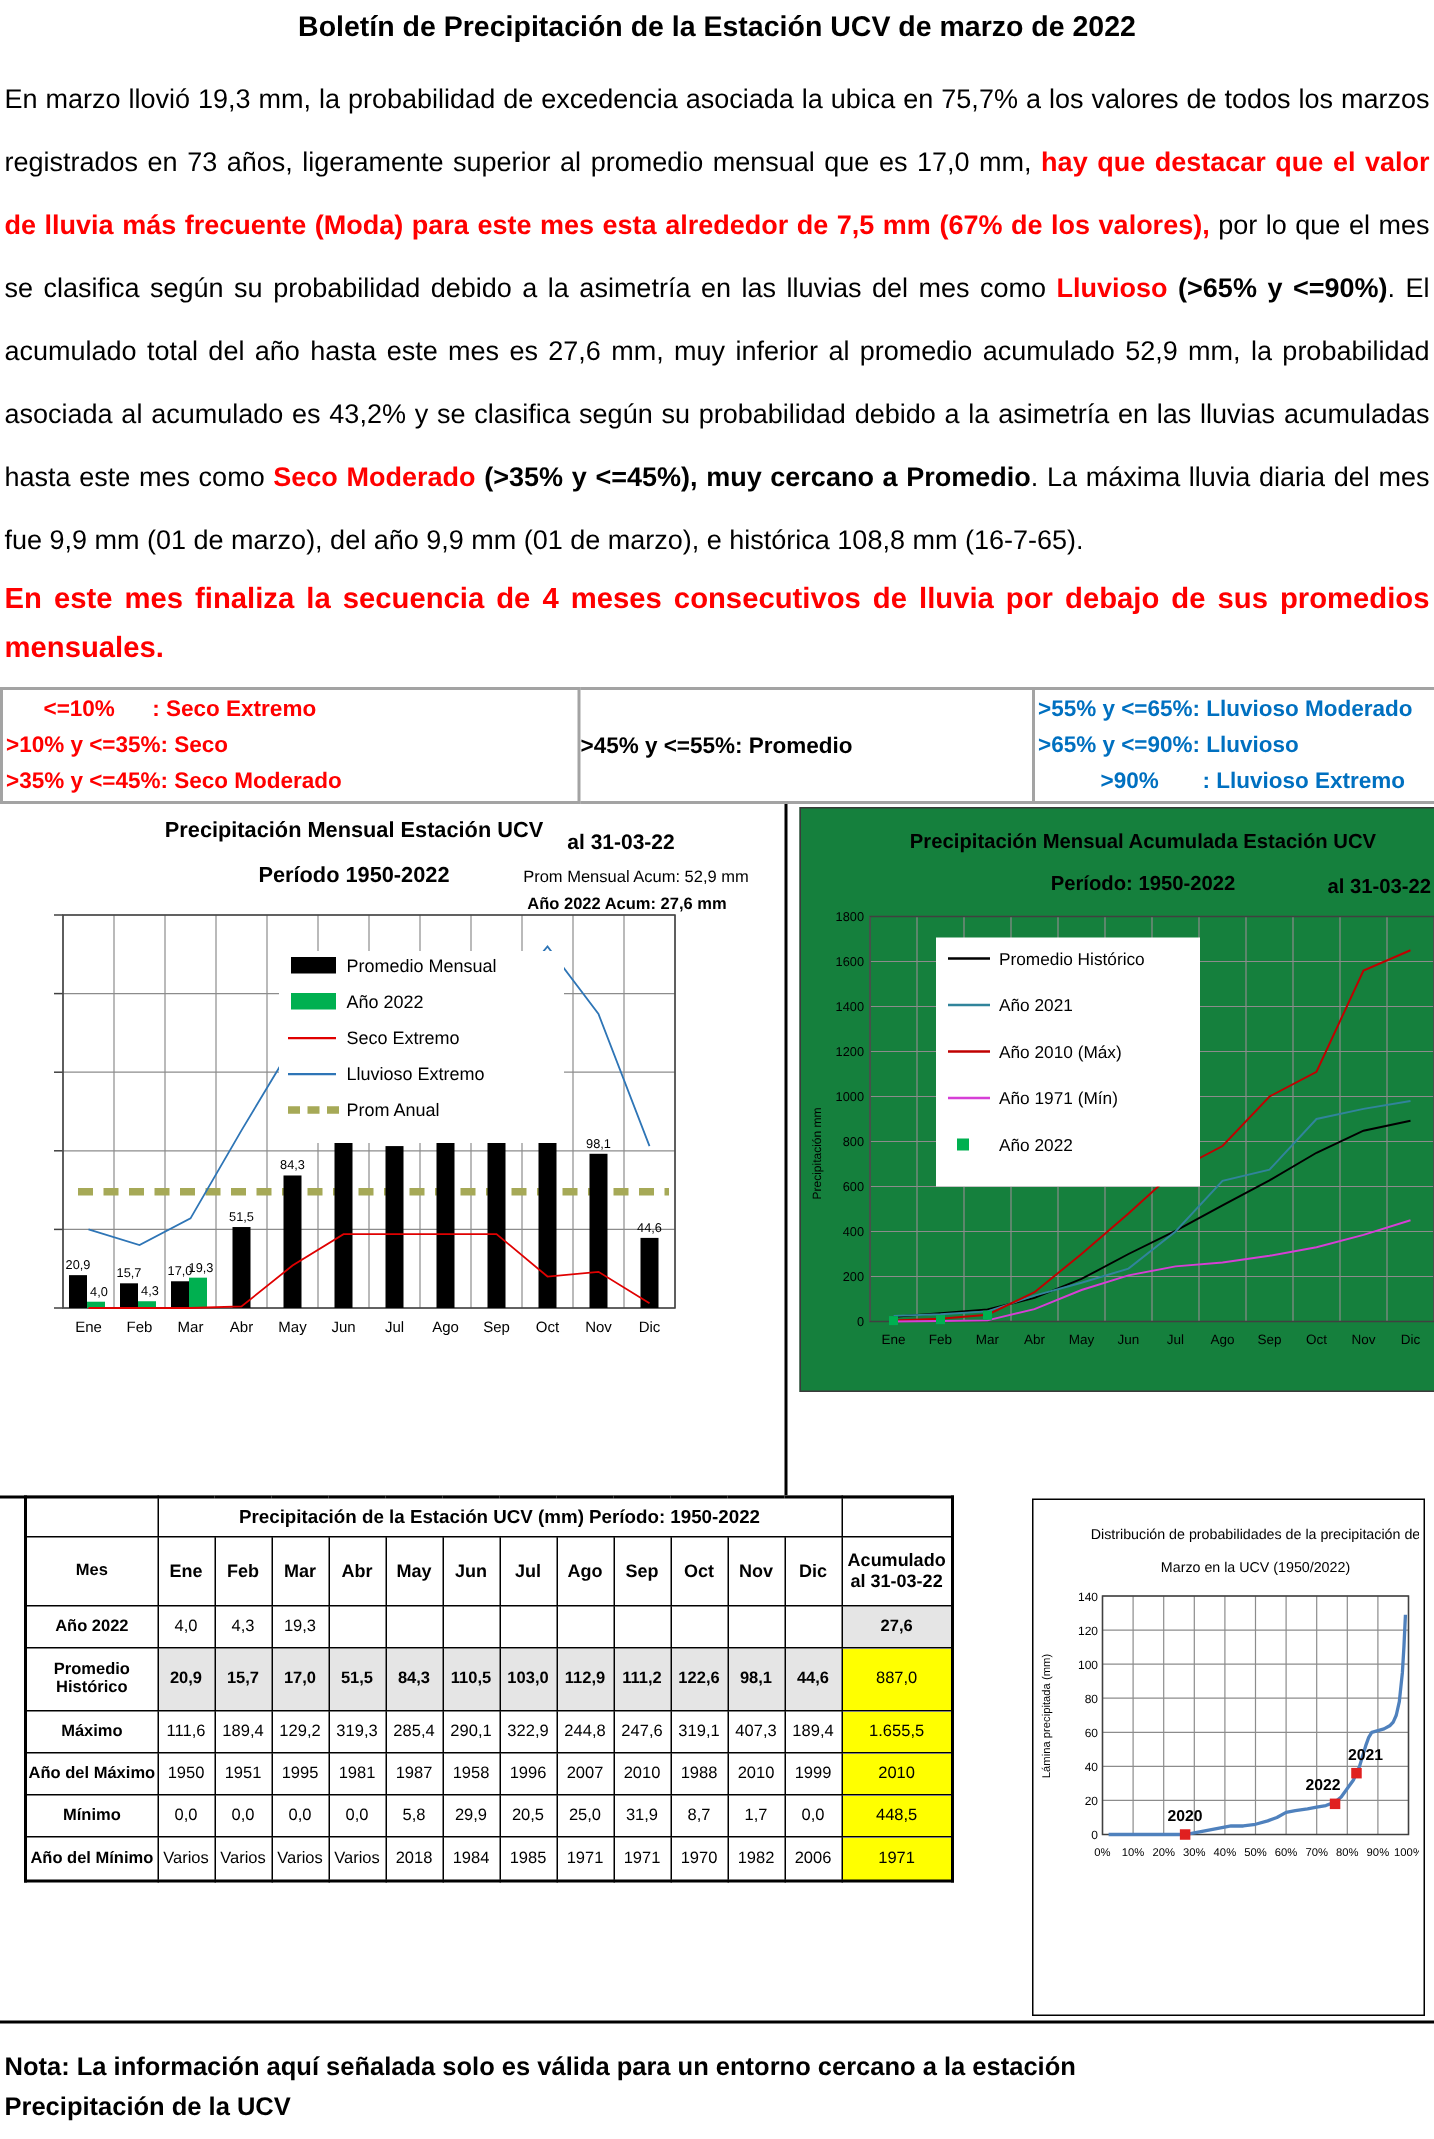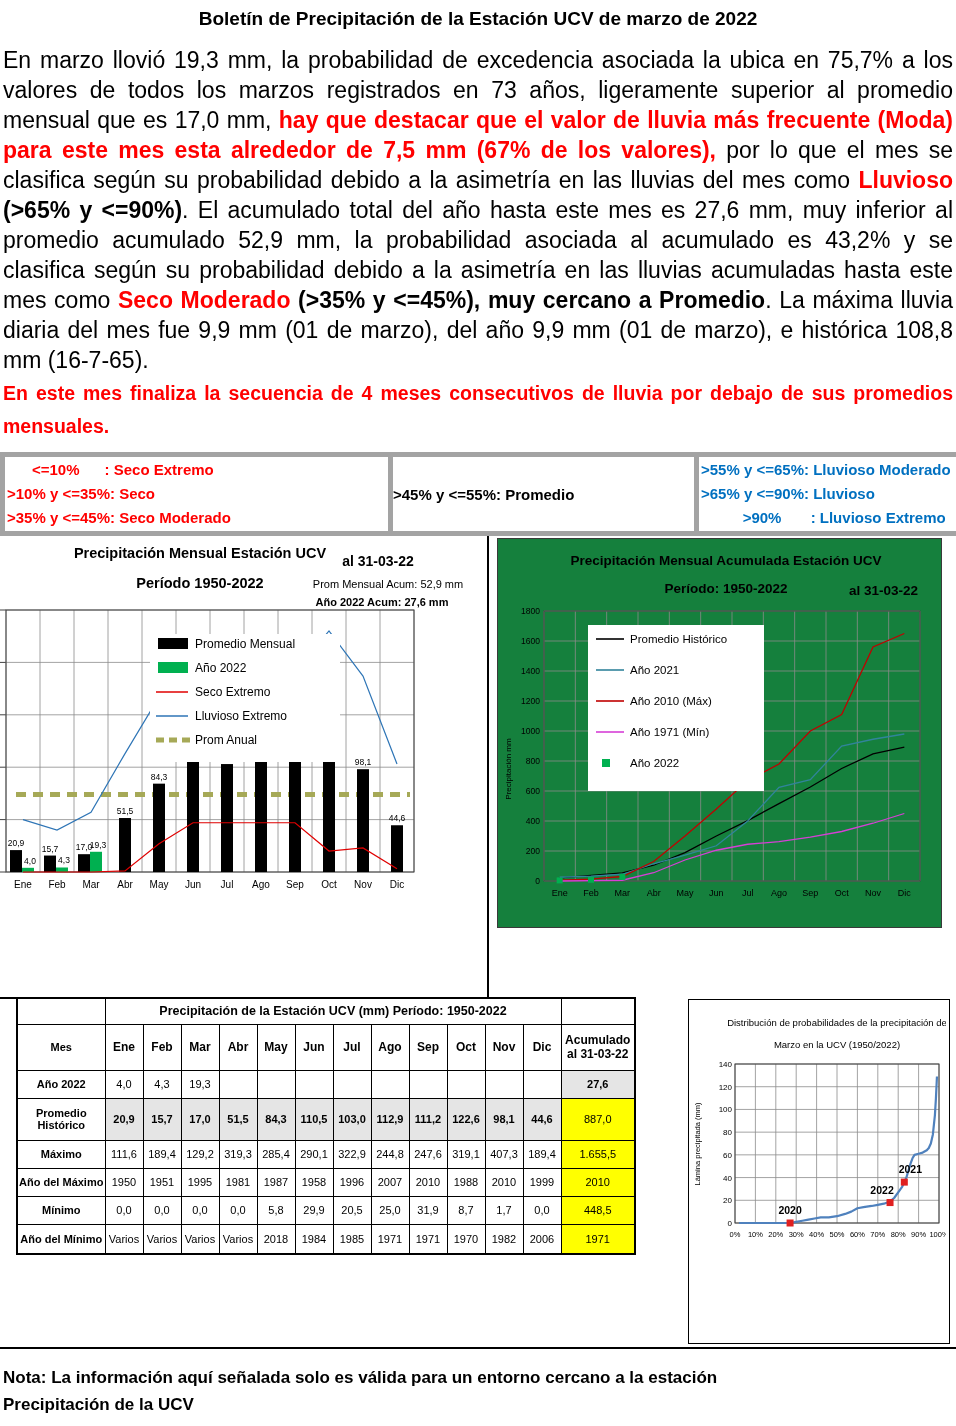--- a/index.html
+++ b/index.html
@@ -1,27 +1,27 @@
 <!DOCTYPE html>
 <html><head>
 <meta charset="utf-8">
 <style>
   html,body{margin:0;padding:0;background:#fff;}
   .page{position:relative;width:956px;height:1426px;background:#fff;overflow:hidden;
         font-family:"Liberation Sans",sans-serif;color:#000;}
   .title{font-size:19px;font-weight:bold;text-align:center;padding-top:8px;}
-  .intro{font-size:23px;line-height:30px;text-align:justify;margin:15px 3px 0 3px;}
+  .intro{font-size:18px;line-height:42px;text-align:justify;margin:15px 3px 0 3px;}
   .alert{font-size:19.5px;line-height:33px;text-align:justify;margin:2px 3px 0 3px;
          color:#FF0000;font-weight:bold;}
   table.legend{width:956px;border-collapse:collapse;margin-top:9px;table-layout:fixed;}
-  table.legend td{border:5px solid #a3a3a3;vertical-align:middle;height:74px;padding:0;}
+  table.legend td{border:2px solid #a3a3a3;vertical-align:middle;height:74px;padding:0;}
   table.legend{border:2px solid #000;}
   .cls-lines div{white-space:pre;font-size:15px;font-weight:bold;line-height:24px;padding-left:2px;}
   .cls-center{text-align:left;font-size:15px;font-weight:bold;}
-  .charts-row{position:relative;height:461px;}
+  .charts-row{position:relative;height:461px;margin-left:36px;}
   .chart-monthly-svg{position:absolute;left:0;top:0;}
   .charts-divider{position:absolute;left:487px;top:0;height:461px;width:0;border-left:2px solid #000;}
   .cum-box{position:absolute;left:497px;top:2px;width:443px;height:388px;border:1.5px solid #3a3a3a;background:#15803d;}
   .bottom-row{position:relative;height:350px;border-bottom:2px solid #000;}
   .table-topline{position:absolute;left:0;top:0;width:620px;height:2px;background:#000;}
   table.precip{position:absolute;left:16px;top:0;border-collapse:collapse;table-layout:fixed;
                border:2px solid #000;background:#fff;}
   table.precip td{border:1px solid #000;text-align:center;padding:0;font-size:11px;overflow:hidden;}
   table.precip td.ttl{font-size:12.5px;font-weight:bold;}
   table.precip td.mh{font-size:12px;font-weight:bold;}

